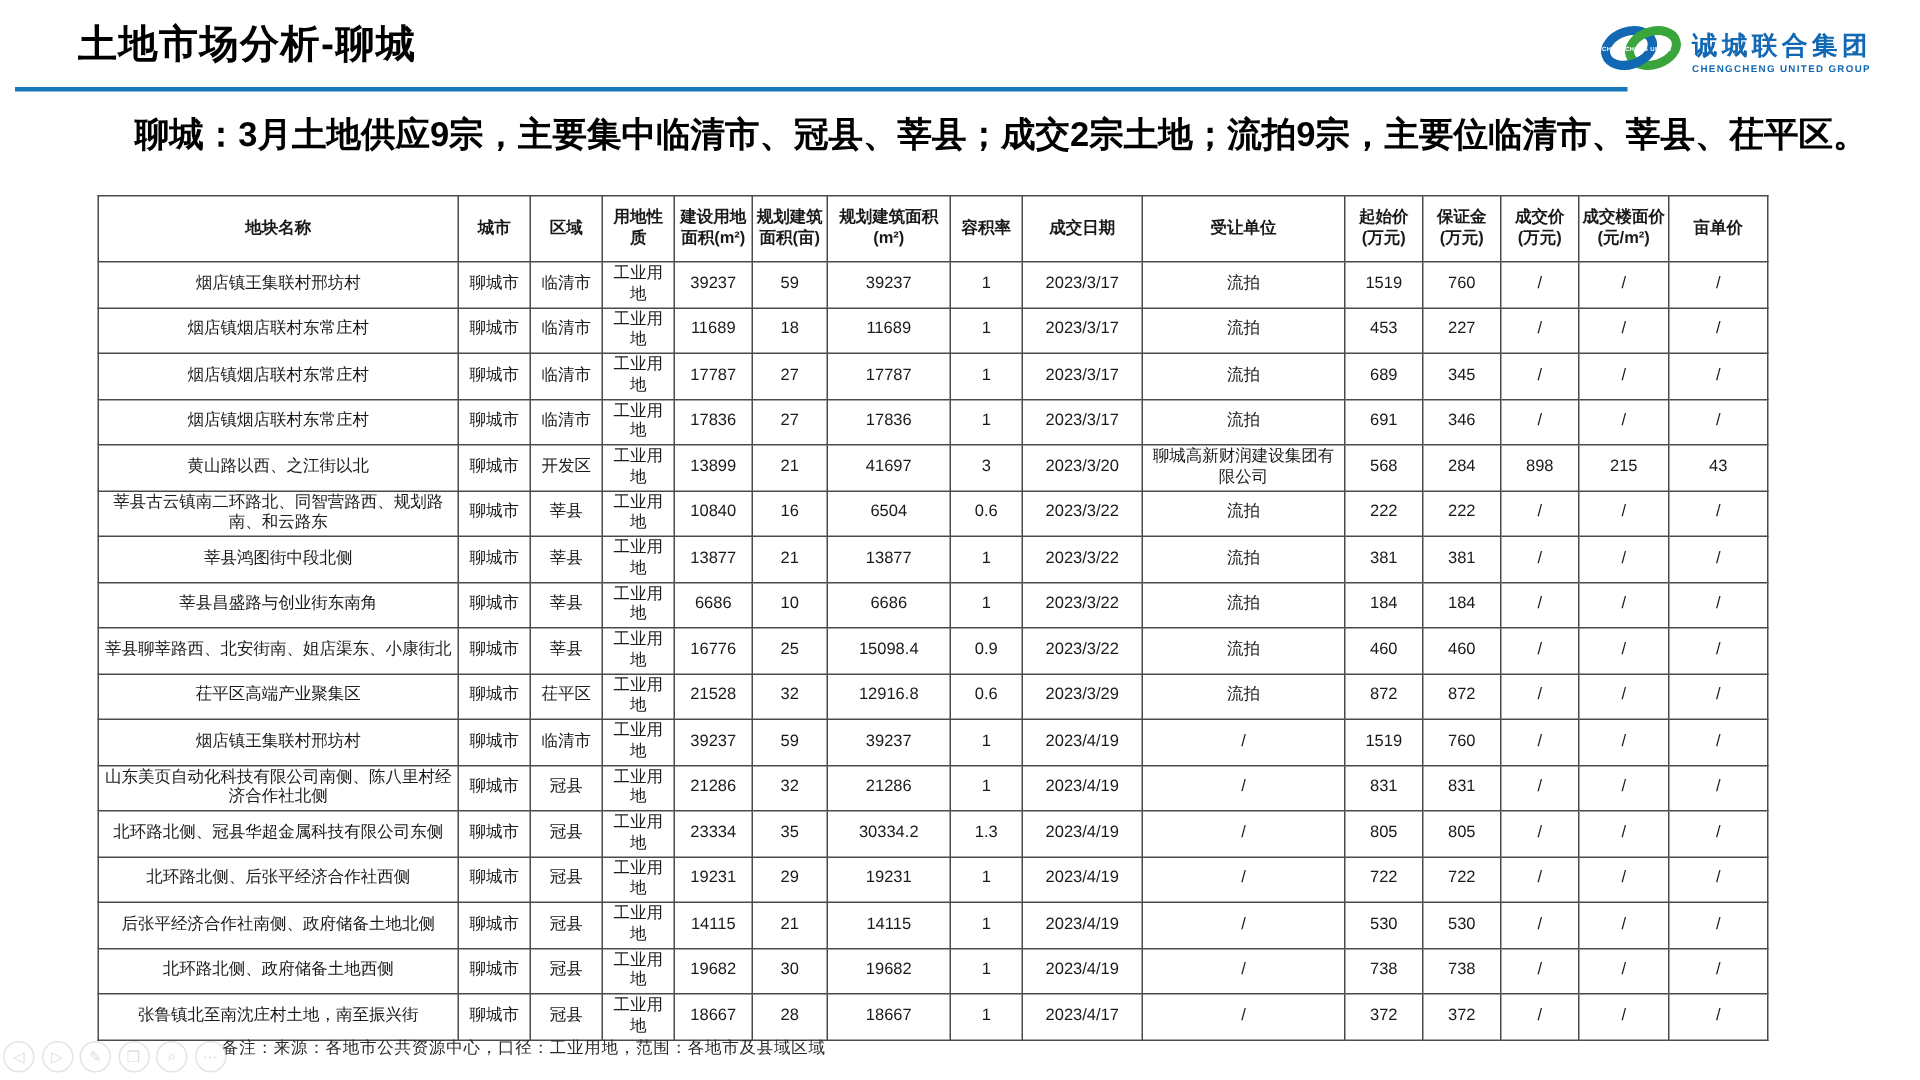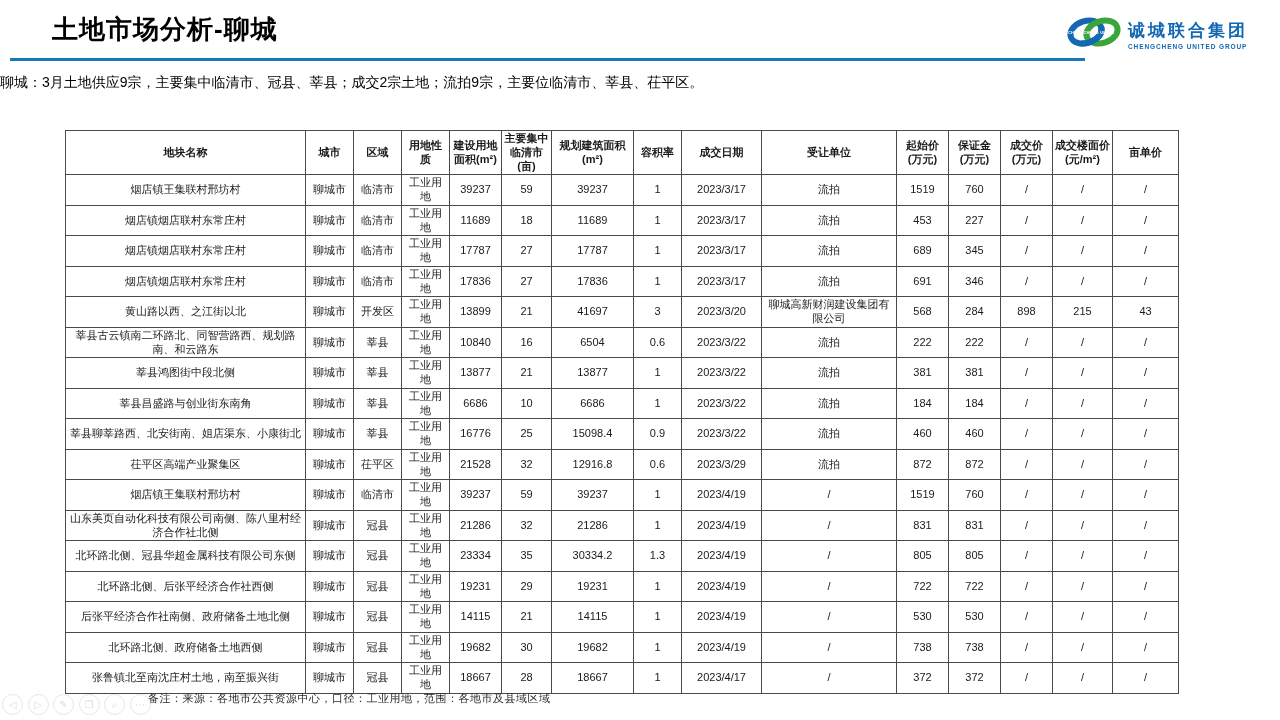--- a/index.html
+++ b/index.html
@@ -62,23 +62,23 @@
     color: var(--logo-blue, #1268b3);
     letter-spacing: 0.9px;
     white-space: nowrap;
     margin-top: 1px;
   }
   .subtitle {
     position: absolute;
     left: 0;
     top: 74px;
     width: 1245px;
-    text-align: left;
-    font-size: 14px;
-    font-weight: normal;
+    text-align: right;
+    font-size: 23px;
+    font-weight: bold;
     color: #000;
   }
   table.land-table {
     position: absolute;
     left: 65px;
     top: 130px;
     width: 1113px;
     border-collapse: collapse;
     table-layout: fixed;
     font-size: 11px;
@@ -173,21 +173,21 @@
         <col style="width:60px">
         <col style="width:66px">
     </colgroup>
     <thead>
         <tr id="header-row">
           <th>地块名称</th>
           <th>城市</th>
           <th>区域</th>
           <th>用地性质</th>
           <th>建设用地面积(m²)</th>
-          <th>主要集中临清市(亩)</th>
+          <th>规划建筑面积(亩)</th>
           <th>规划建筑面积(m²)</th>
           <th>容积率</th>
           <th>成交日期</th>
           <th>受让单位</th>
           <th>起始价(万元)</th>
           <th>保证金(万元)</th>
           <th>成交价(万元)</th>
           <th>成交楼面价(元/m²)</th>
           <th>亩单价</th>
         </tr>

